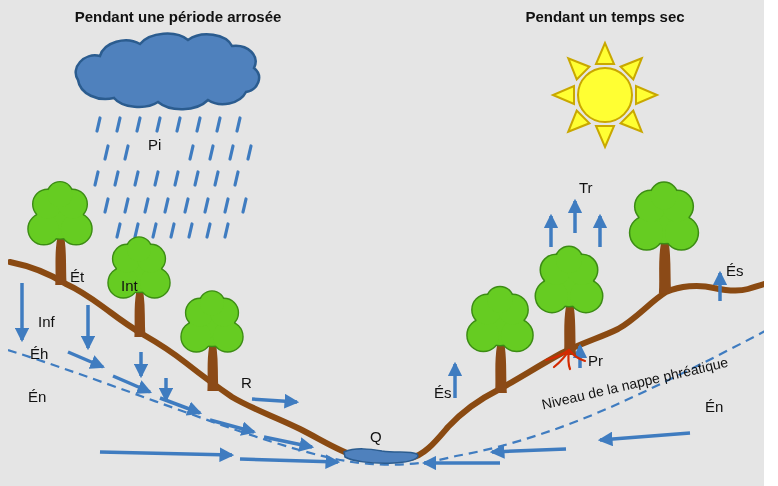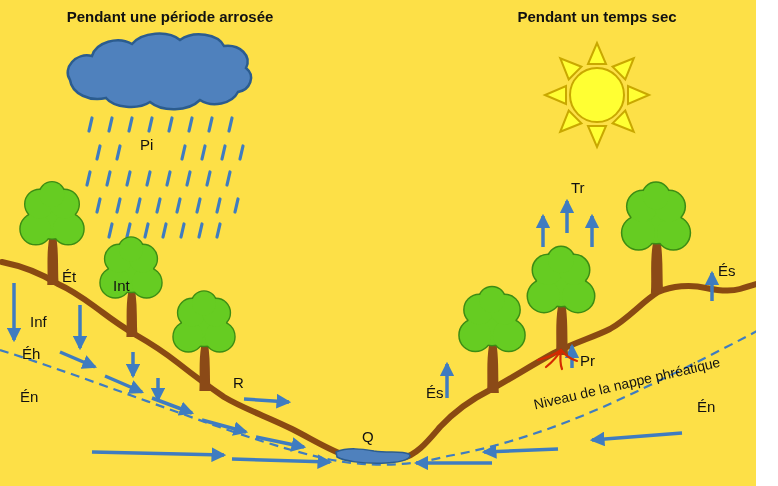--- a/index.html
+++ b/index.html
@@ -1,17 +1,17 @@
 <!DOCTYPE html>
 <html style="--water-blue: #3f7cc0; --cloud-fill: #4f81bd; --cloud-stroke: #2b5c8f; --sun-yellow: #ffff33; --sun-outline: #c9a800; --terrain-brown: #8a4a12; --foliage-green: #66cc22; --foliage-outline: #3c8c14; --trunk-brown: #8b4a17; --roots-red: #d42a00; --label-color: #111111;"><head>
 <meta charset="utf-8">
 <style>
   html,body{margin:0;padding:0;background:#fff;}
-  .stage{position:relative;width:756px;height:486px;background:#fde047;overflow:hidden;
-         font-family:"Liberation Sans",sans-serif;}
+  .stage{position:relative;width:756px;height:486px;background:#e5e5e5;overflow:hidden;
+         font-family:"Liberation Sans",sans-serif;padding-left:8px;}
   svg{display:block;}
   .title   {font:bold 15px "Liberation Sans",sans-serif; fill:var(--label-color,#111);}
   .lbl     {font:15px "Liberation Sans",sans-serif; fill:var(--label-color,#111);}
   .lbl-rot {font:14px "Liberation Sans",sans-serif; fill:var(--label-color,#111);}
   .terrain {fill:none; stroke:var(--terrain-brown,#8a4a12); stroke-width:6; stroke-linecap:round;}
   .wt      {fill:none; stroke:var(--water-blue,#3f7cc0); stroke-width:2.2; stroke-dasharray:9 6;}
   .flow    {fill:none; stroke:var(--water-blue,#3f7cc0); stroke-width:3.5; stroke-linecap:butt;}
   .rain line{stroke:var(--water-blue,#3f7cc0); stroke-width:3.2; stroke-linecap:round;}
   .cloud   {fill:var(--cloud-fill,#4f81bd); stroke:var(--cloud-stroke,#2b5c8f); stroke-width:2.5;}
   .stream  {fill:var(--cloud-fill,#4f81bd); stroke:var(--cloud-stroke,#2b5c8f); stroke-width:1.5;}

